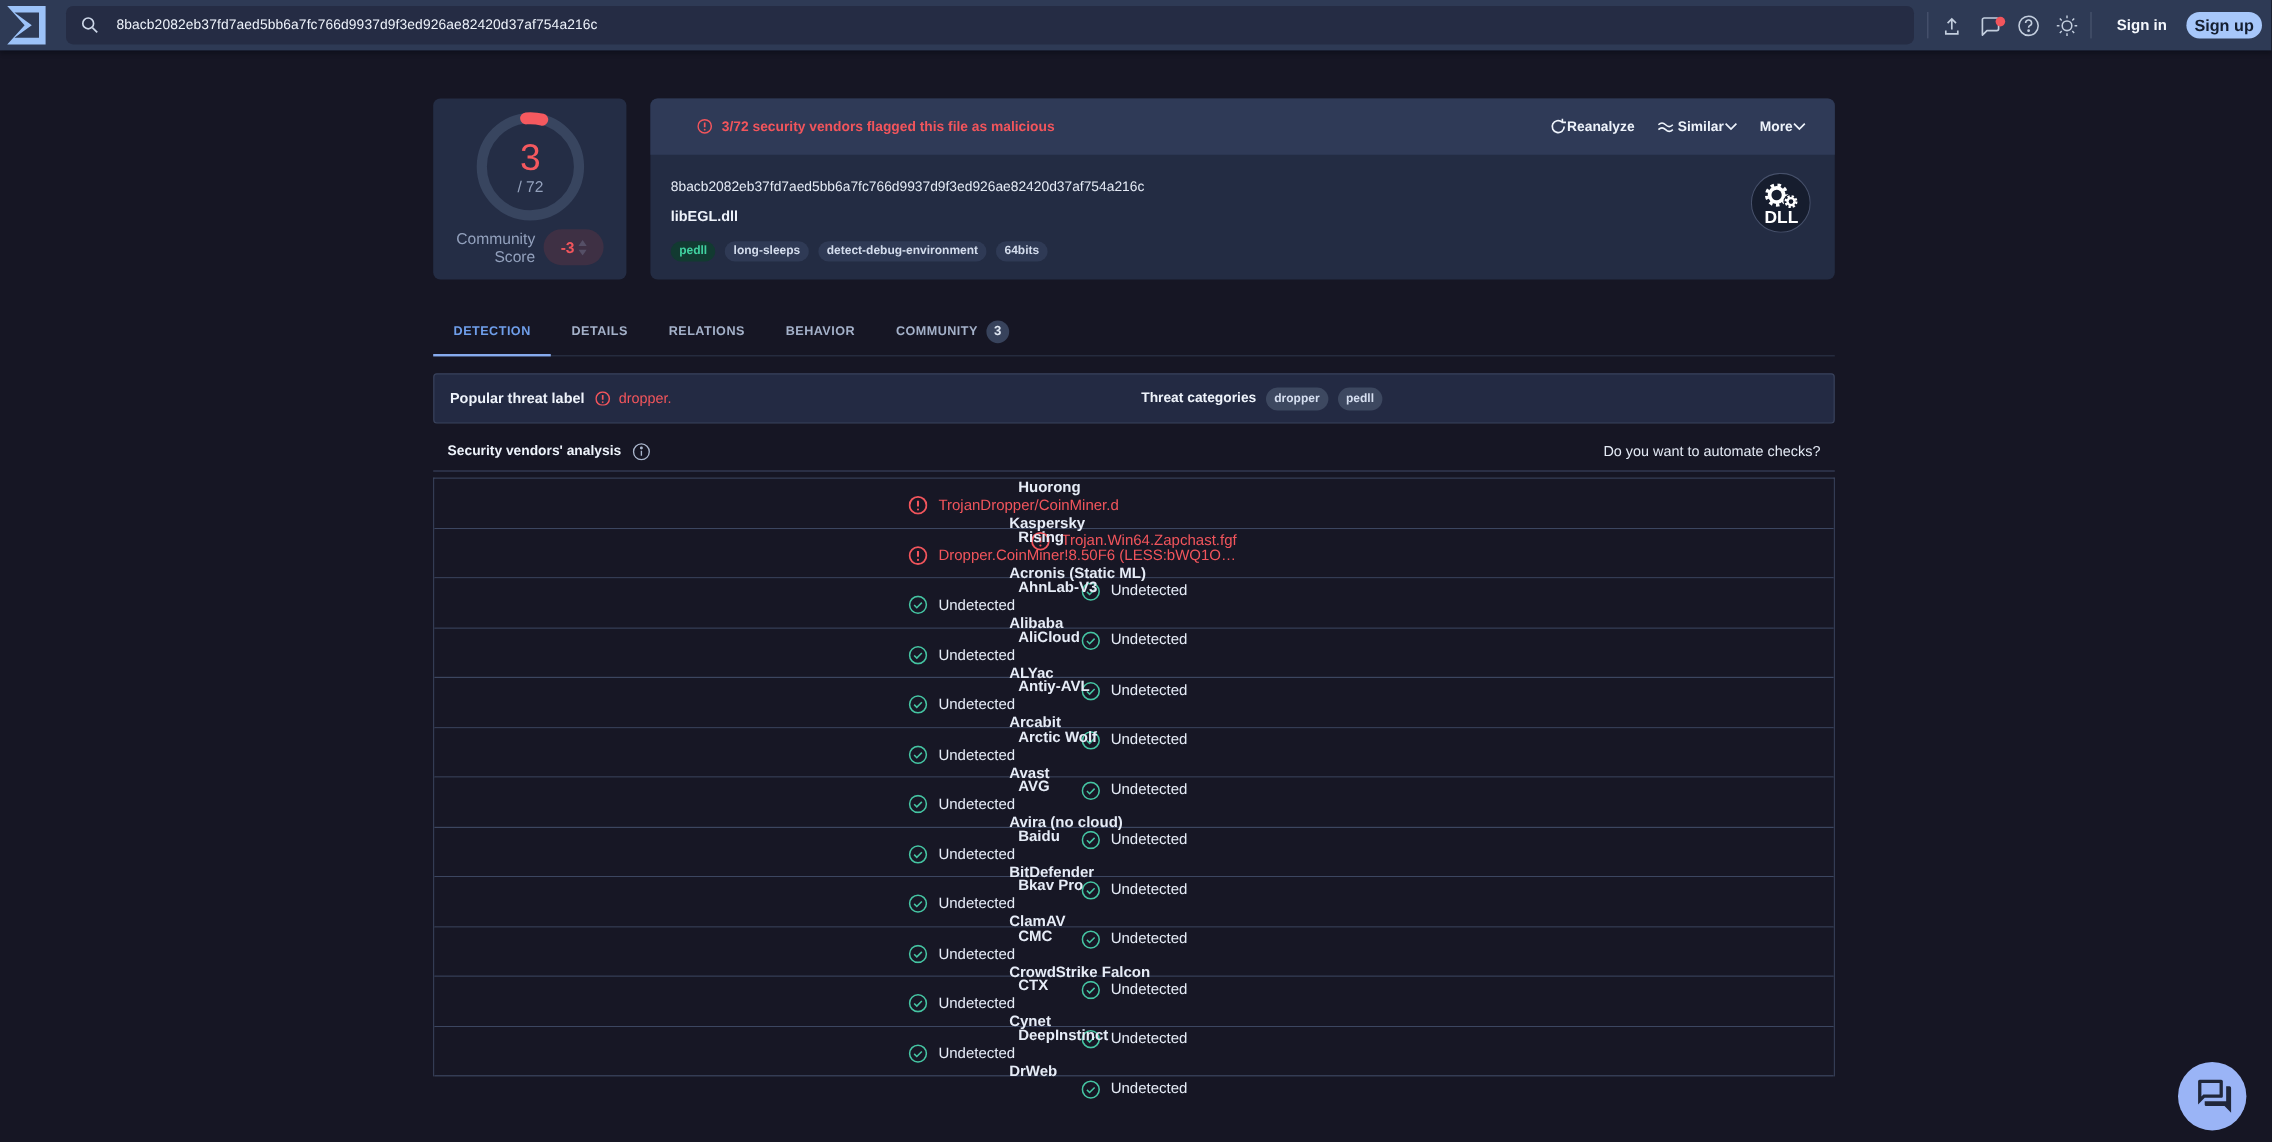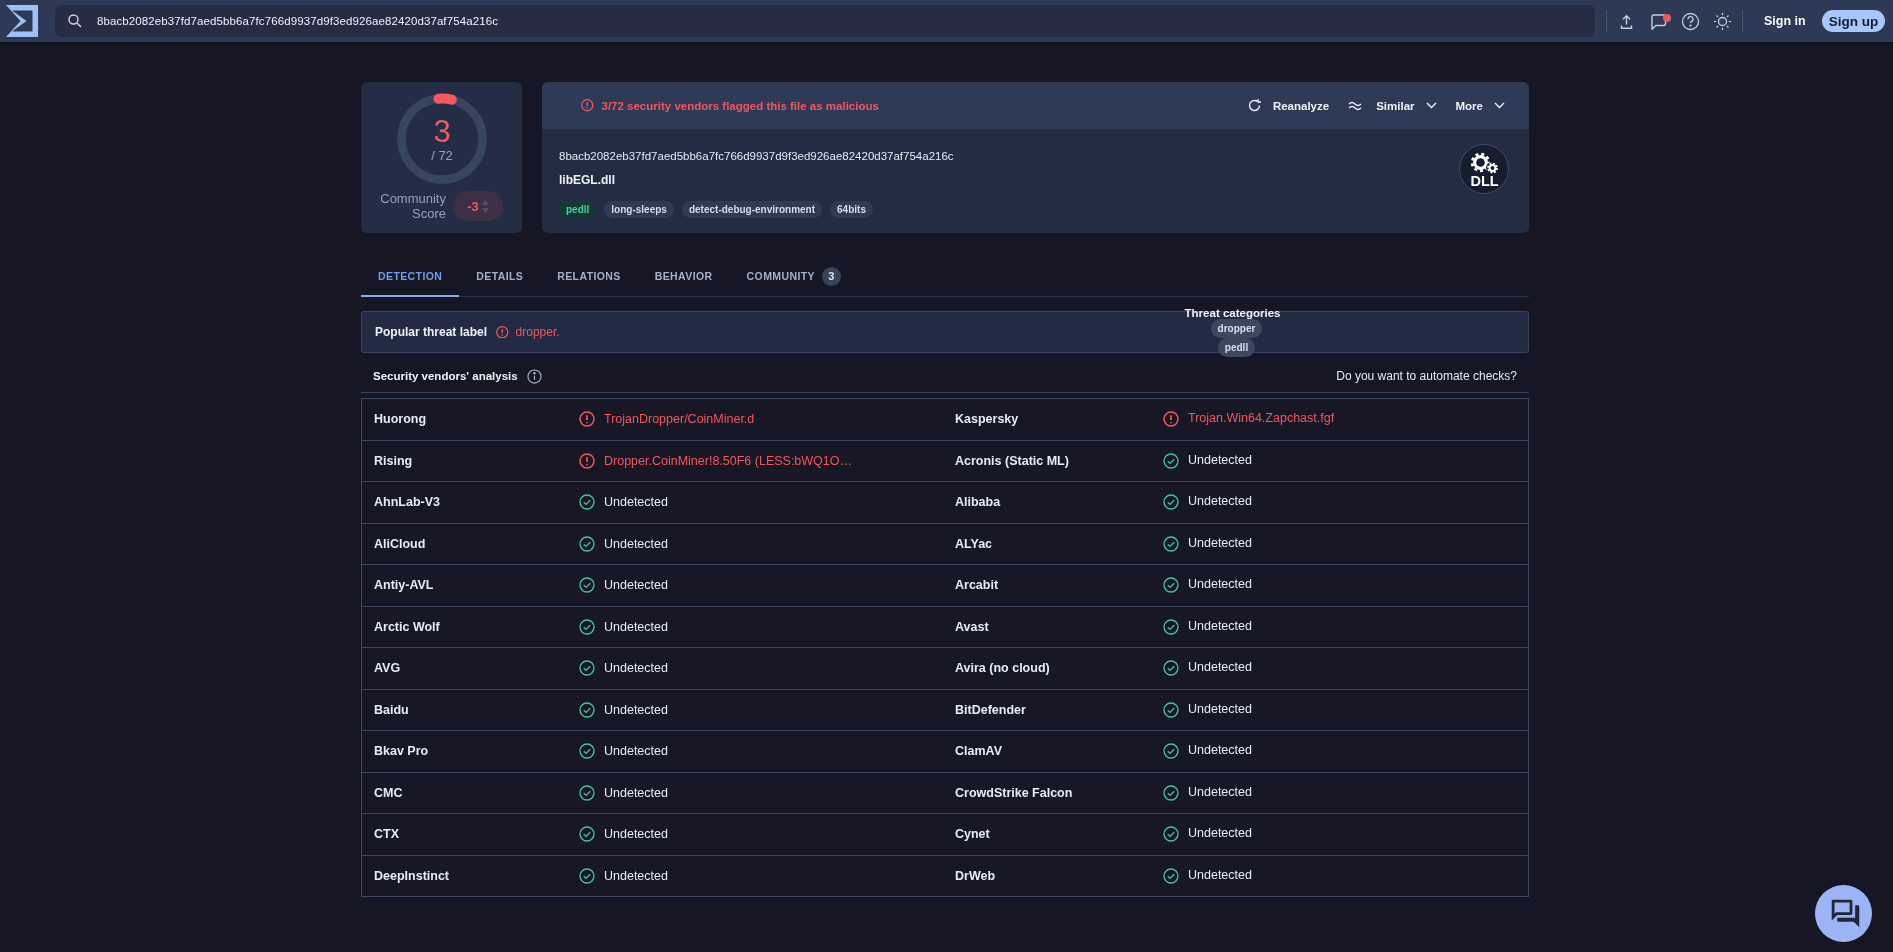--- a/index.html
+++ b/index.html
@@ -48,21 +48,21 @@
 .commpill .v { color:#f2555c; font-size:13px; font-weight:700; }
 .commpill .carets { display:flex; flex-direction:column; gap:3px; }
 
 .headcard { flex:1; height:151px; background:#232c43; border-radius:6px; position:relative; }
 .strip {
   height:47px; background:#2f3a57; border-radius:6px 6px 0 0;
   display:flex; align-items:center; padding:0 24px 0 23px;
 }
 .strip .warnmsg { display:flex; align-items:center; gap:8px; color:#f2555c; font-size:11.5px; font-weight:700;padding-left:16px; }
 .strip .spacer { flex:1; }
-.sact { display:flex; align-items:center; gap:11px; color:#eef3fb; font-size:11.5px; font-weight:700; margin-left:19px; }
+.sact { display:flex; align-items:center; gap:0; color:#eef3fb; font-size:11.5px; font-weight:700; margin-left:19px; }
 .hash { position:absolute; left:17px; top:68px; font-size:11.5px; color:#e4eaf5; }
 .fname { position:absolute; left:17px; top:91px; font-size:12px; font-weight:700; color:#eef3fb; }
 .tags { position:absolute; left:17px; top:119px; display:flex; gap:8px; }
 .tag {
   height:17px; padding:0 7px; border-radius:9px; background:#2f3a55;
   color:#d3dcec; font-size:10px; font-weight:700; display:flex; align-items:center;
 }
 .tag.green { background:#123a31; color:#41d1a0; }
 .finfo { position:absolute; right:86px; top:54px; display:flex; align-items:center; height:65px; }
 .fdiv { width:1px; height:42px; background:#3c4560; }
@@ -92,34 +92,34 @@
 }
 .banner b { text-decoration:underline; color:#b5e4ec; }
 
 .threat {
   margin-top:14px; height:42px; background:#232a43; border:1px solid #39425c; border-radius:3px;
   display:flex; align-items:center; padding:0 14px 0 13px;
 }
 .threat .t1 { font-size:12px; font-weight:700; color:#eef3fb; }
 .threat .warn { margin:0 7px 0 9px; display:flex; }
 .threat .red { color:#f2555c; font-size:12px; }
-.threat .right { margin-left:auto; display:flex; align-items:center; width:563px;flex-direction:column; }
+.threat .right { margin-left:auto; display:flex; align-items:center; width:563px; }
 .threat .t1b { font-size:11.5px; font-weight:700; color:#eef3fb; }
 .tpill {
   height:19px; padding:0 7px; border-radius:10px; background:#3d4860; color:#d6dff0;
   font-size:10px; font-weight:700; display:flex; align-items:center; margin-left:8px;
 }
 
 .ahead { margin-top:10px; display:flex; align-items:center; height:26px; padding:0 12px; }
 .adivider { height:1px; background:#39425c; margin-top:3px; }
 .ahead .t { font-size:11.5px; font-weight:700; color:#eef3fb; margin-right:9px; }
 .ahead .r { margin-left:auto; font-size:12px; color:#e4eaf5; }
 
 .vtable { margin-top:5px; border:1px solid #3c4660; border-bottom:none; }
-.vrow { display:flex; height:41.5px; align-items:center; background:#171725; border-bottom:1px solid #3c4660; }
+.vrow { display:flex; height:41.5px; align-items:center; background:#171725; border-bottom:1px solid #3c4660;flex-direction:column; }
 .vrow .vn { width:217px; padding-left:12px; font-size:12.5px; font-weight:700; color:#e6ecf7; }
 .vrow .vr { width:376px; display:flex; align-items:center; gap:9px; font-size:12.5px; color:#e6ecf7; }
 .vrow .vn2 { width:208px; font-size:12.5px; font-weight:700; color:#e6ecf7; }
 .vrow .vr2 { flex:1; display:flex; align-items:flex-start; gap:9px; font-size:12.5px; color:#e6ecf7; }
 .vrow .red { color:#f2555c; }
 
 .fab {
   position:fixed; right:21px; bottom:10px; width:57px; height:57px; border-radius:50%;
   background:#9ab4f6; display:flex; align-items:center; justify-content:center;
 }

